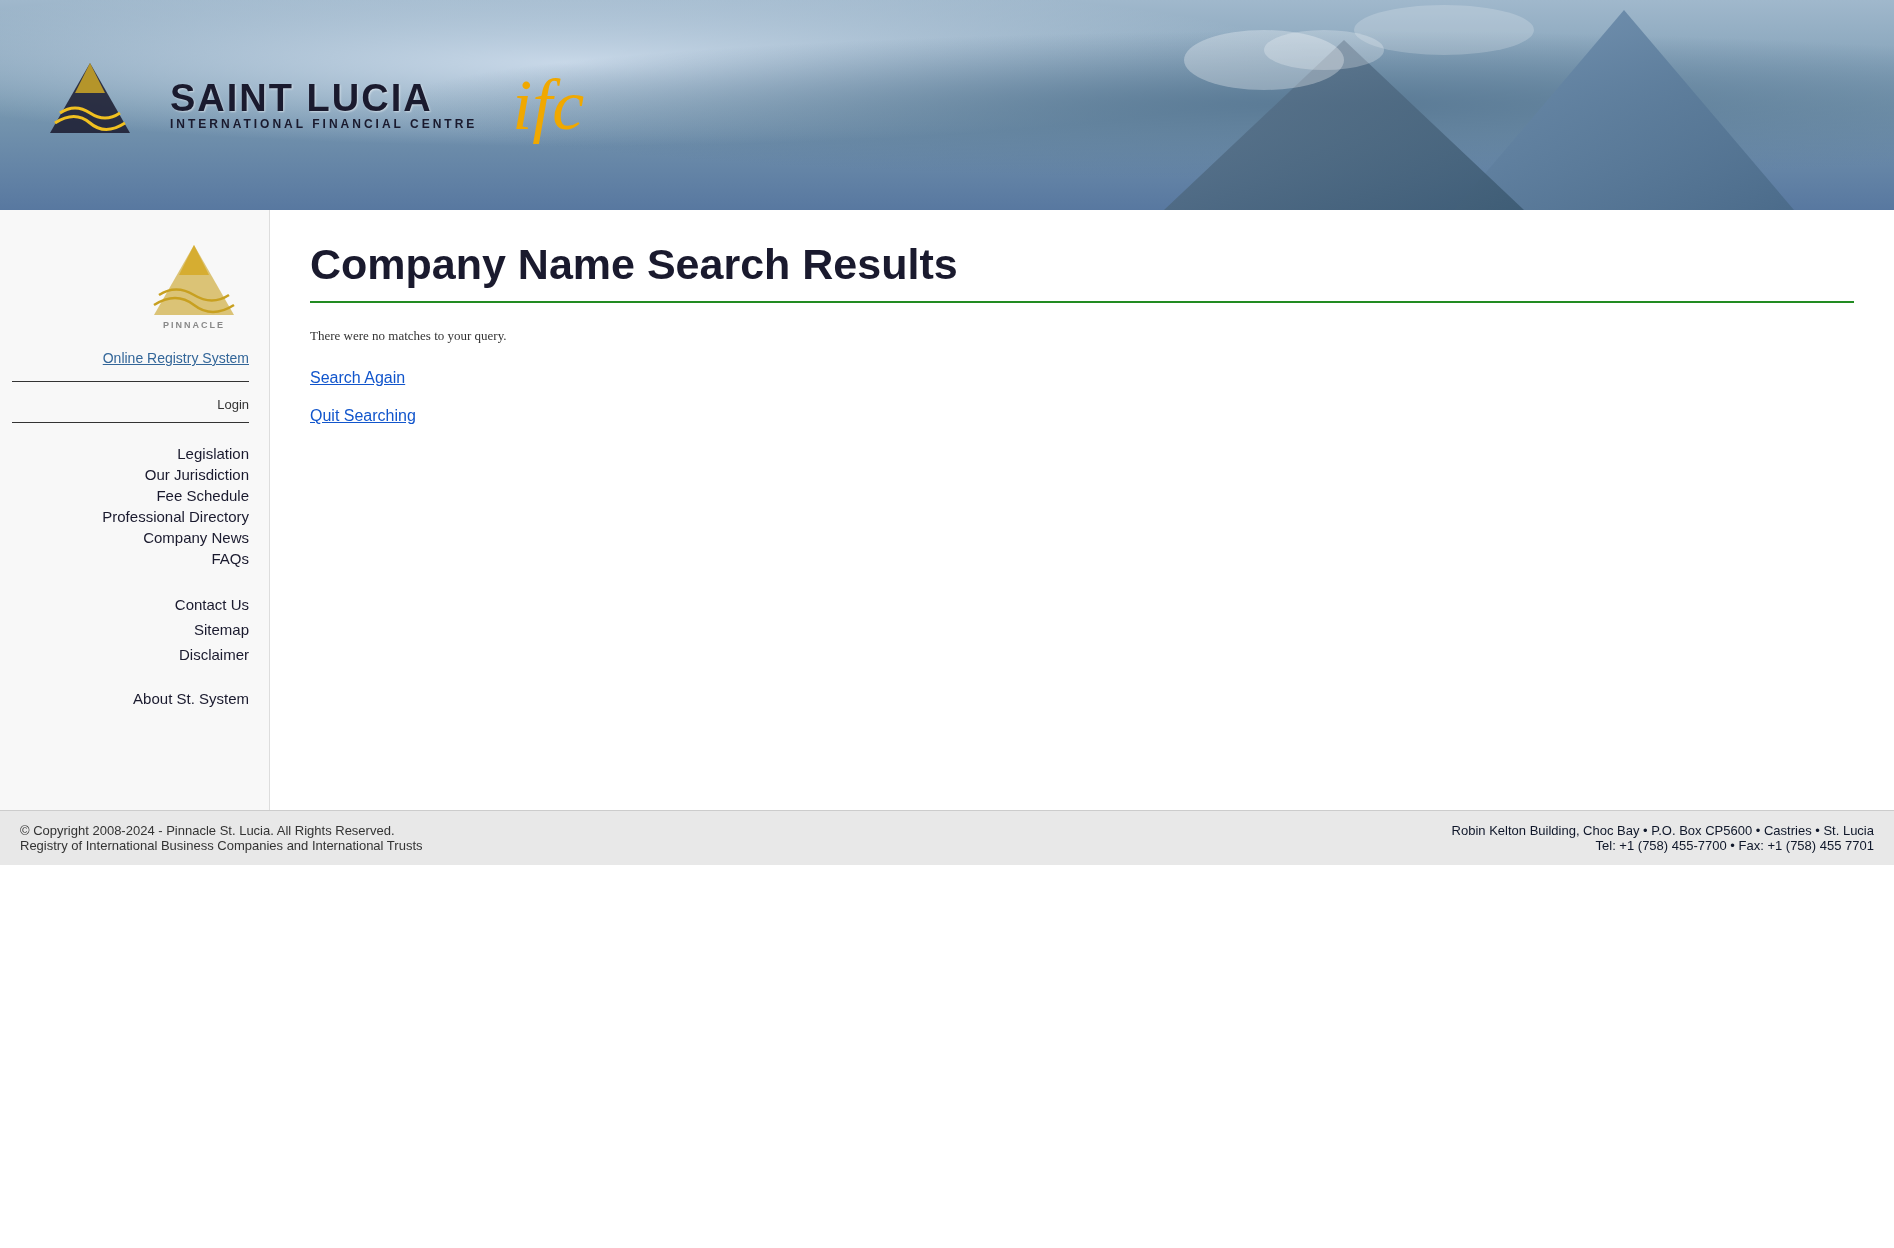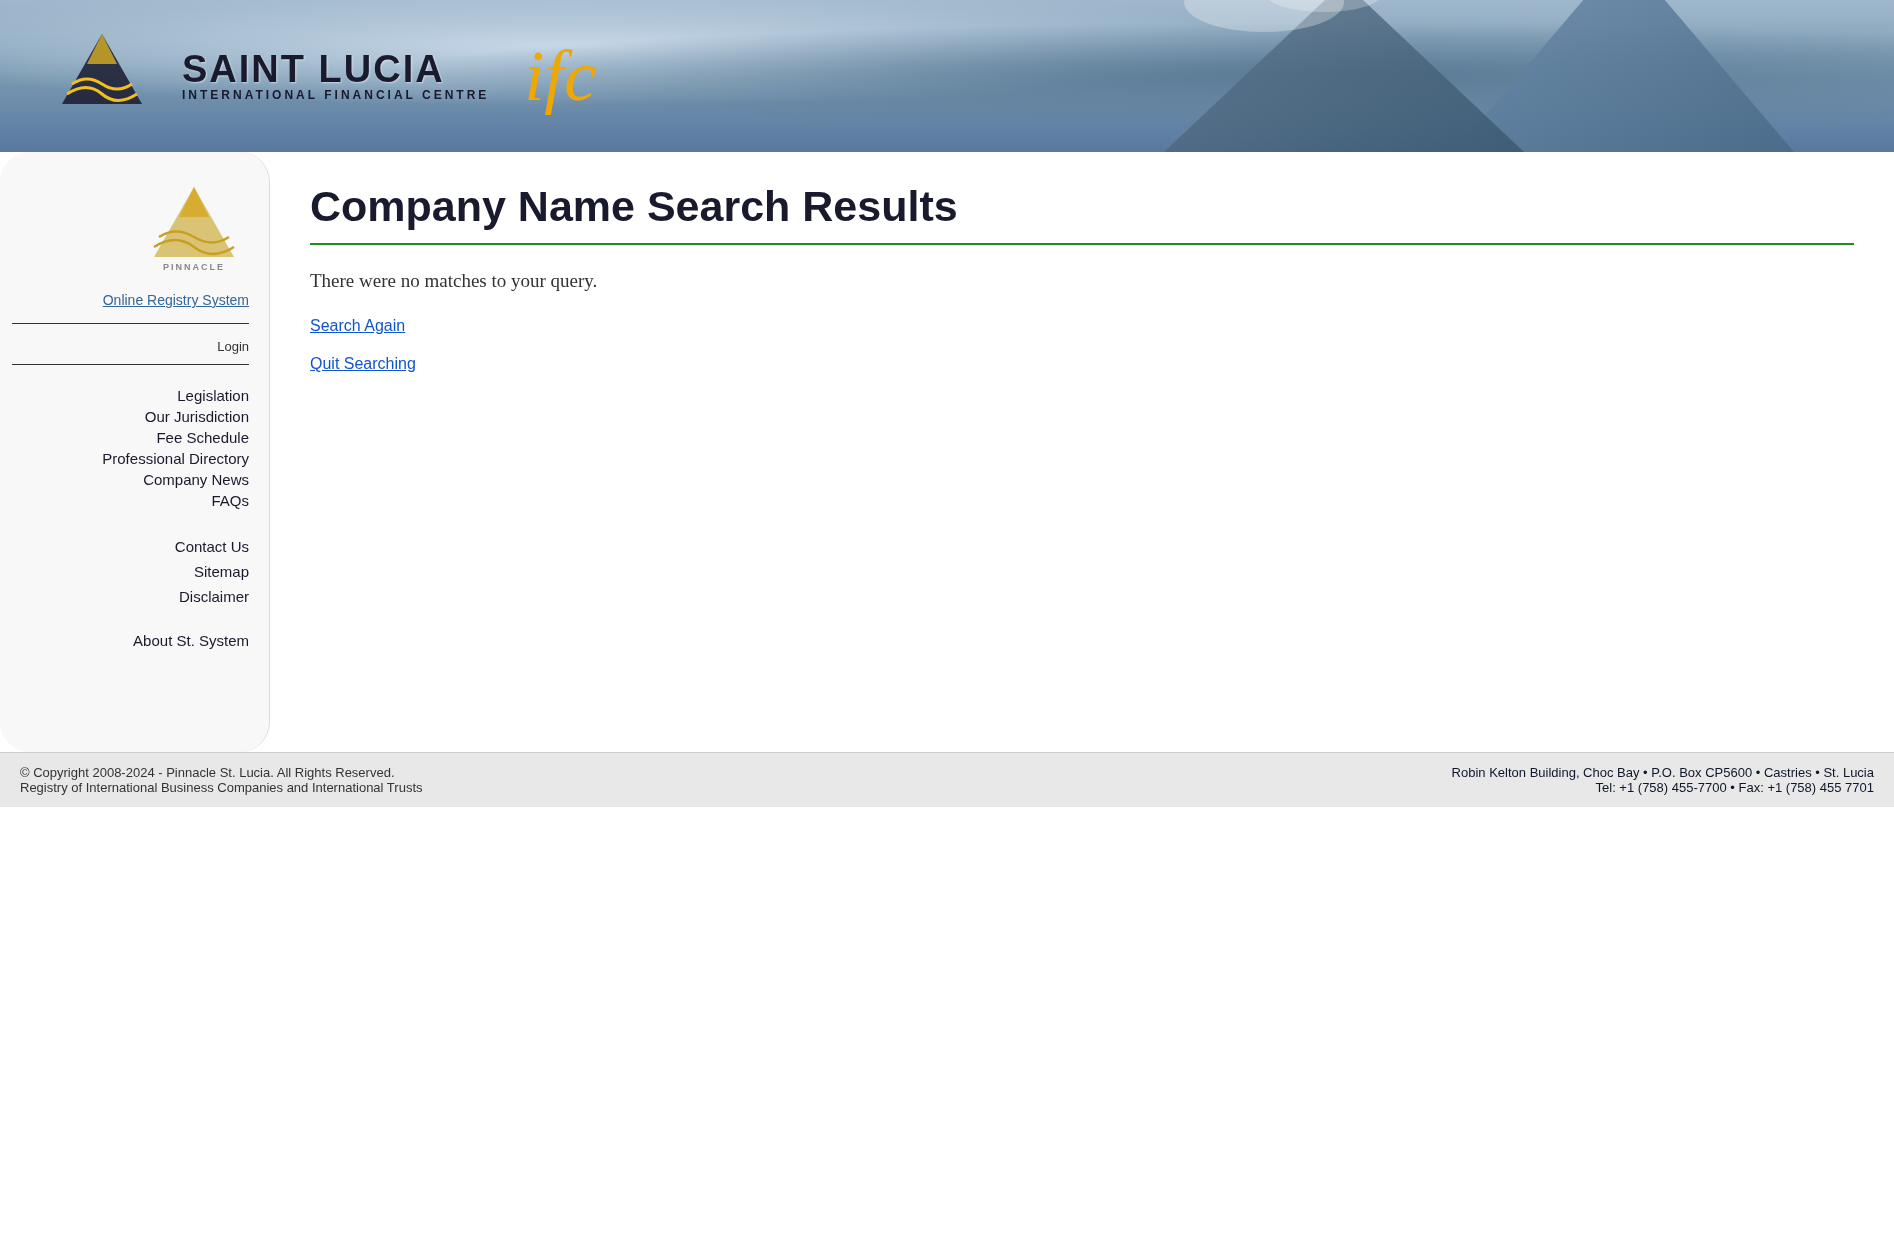--- a/index.html
+++ b/index.html
@@ -1,27 +1,27 @@
 <!DOCTYPE html>
 <html><head>
   <meta charset="utf-8">
   <style>
     * { margin: 0; padding: 0; box-sizing: border-box; }
     body { font-family: Arial, sans-serif; background: #fff; min-width: 1894px; }
 
     
     .header {
       width: 100%;
-      height: 152px;
+      height: 210px;
       background: linear-gradient(135deg, #87a9c8 0%, #b0c8d8 30%, #6e8fa8 60%, #4a6a88 100%);
       position: relative;
       overflow: hidden;
       display: flex;
       align-items: center;
-      padding: 20px 42px;
+      padding: 20px 30px;
     }
     .header-bg {
       position: absolute;
       top: 0; left: 0; right: 0; bottom: 0;
       background: 
         radial-gradient(ellipse at 70% 50%, #5a7a95 0%, transparent 50%),
         radial-gradient(ellipse at 30% 30%, #c8d8e8 0%, transparent 40%),
         linear-gradient(180deg, #a0b8cc 0%, #7898b0 50%, #5878a0 100%);
       z-index: 0;
     }
@@ -77,21 +77,20 @@
     
     .sidebar {
       width: 270px;
       min-width: 270px;
       padding: 30px 20px 20px 12px;
       background: #f8f8f8;
       border-right: 1px solid #ddd;
       display: flex;
       flex-direction: column;
       align-items: flex-end;
-      border-radius: 30px;
     }
     .sidebar-registry {
       font-size: 14px;
       color: #336699;
       text-decoration: underline;
       cursor: pointer;
       margin-bottom: 15px;
       text-align: right;
     }
     .sidebar-divider {
@@ -153,21 +152,21 @@
       color: #1a1a2e;
       margin-bottom: 12px;
     }
     .title-underline {
       height: 2px;
       background: #228B22;
       width: 100%;
       margin-bottom: 25px;
     }
     .no-matches-text {
-      font-size: 19px;
+      font-size: 13px;
       color: #333;
       margin-bottom: 25px;
       font-family: Georgia, serif;
     }
     .search-links {
       display: flex;
       flex-direction: column;
       gap: 20px;
     }
     .search-link {

